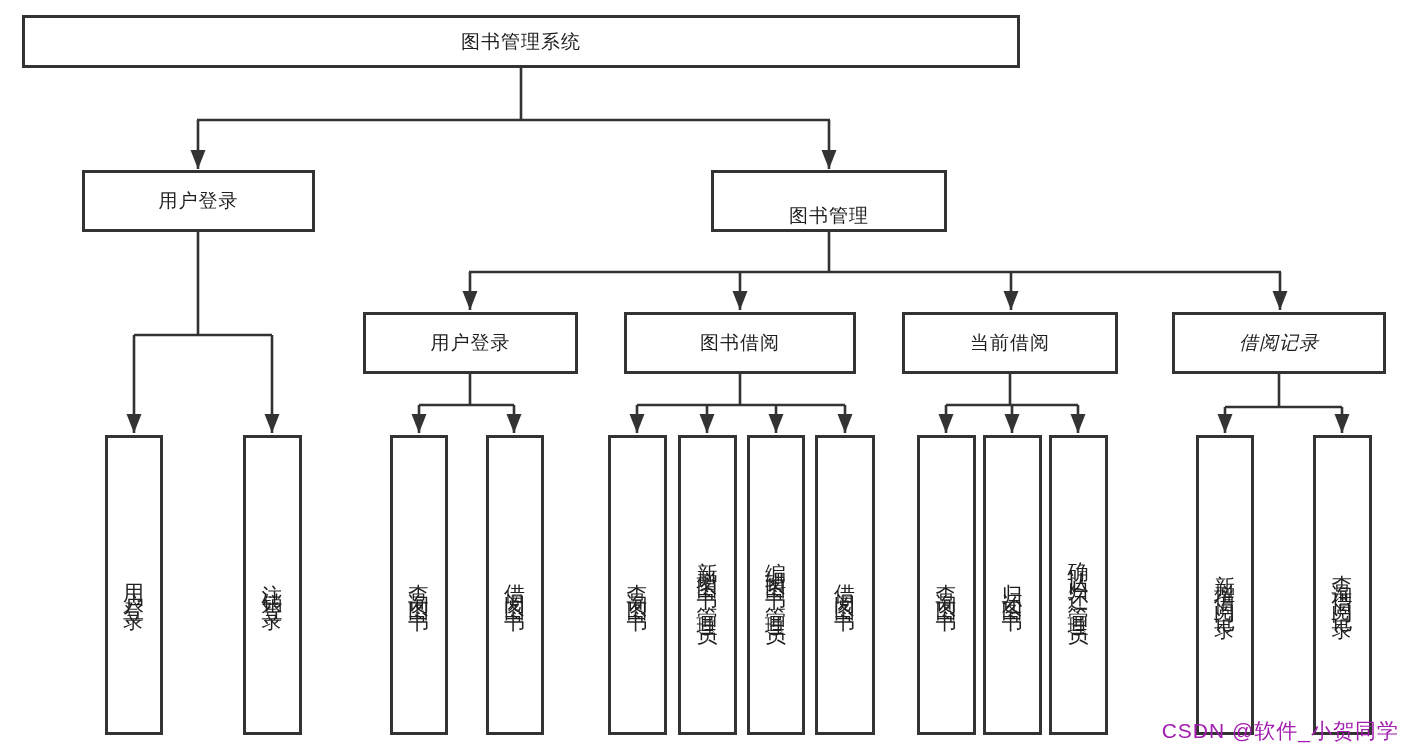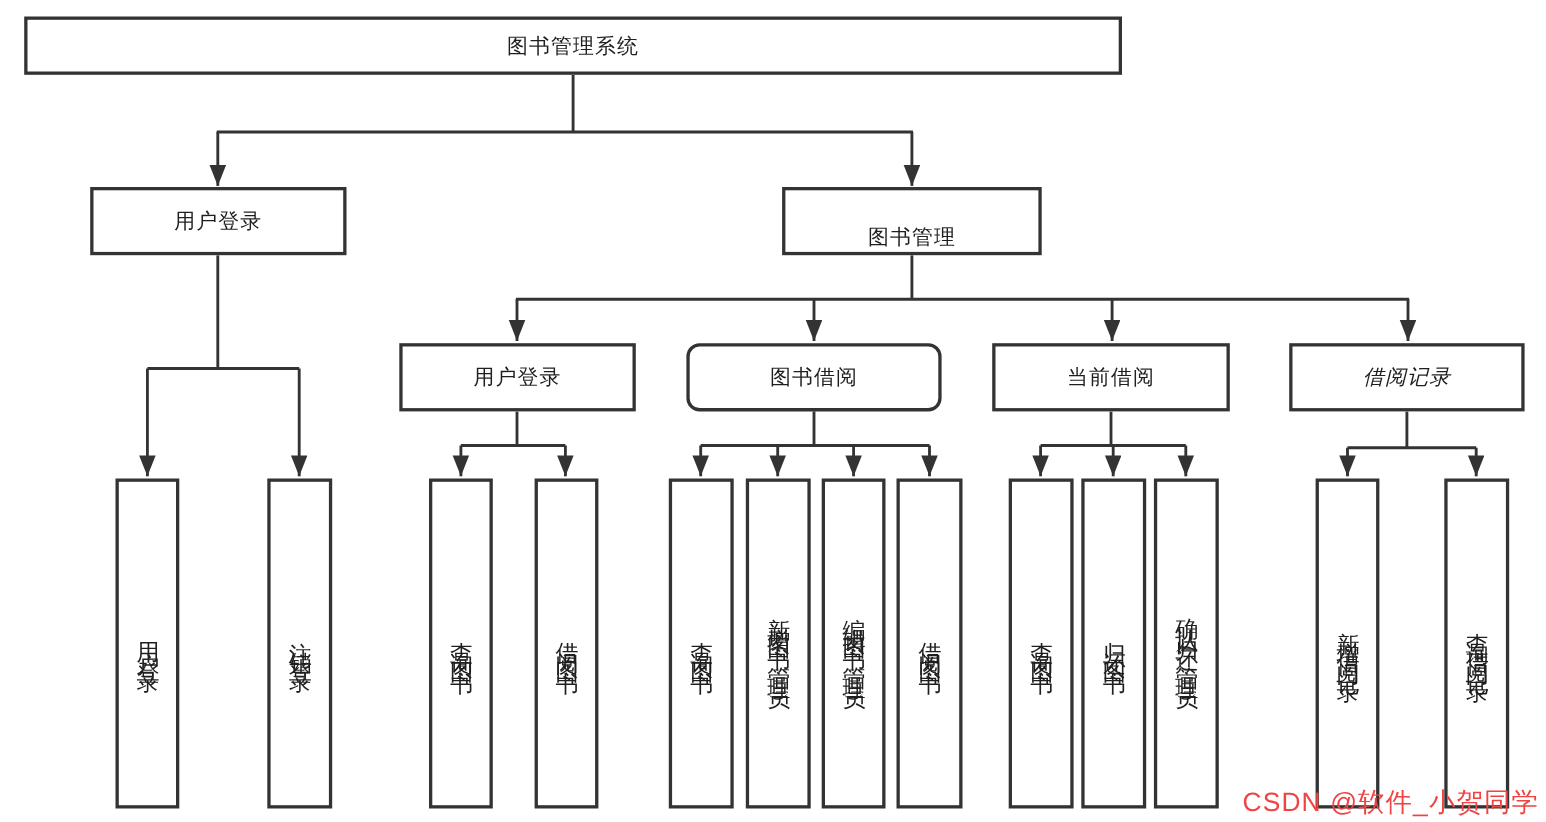--- a/index.html
+++ b/index.html
@@ -37,22 +37,22 @@
     text-orientation: mixed;
     font-size: 21px;
     letter-spacing: 9px;
     line-height: 1;
     white-space: normal;
   }
   .watermark {
     position: absolute;
     right: 6px;
     bottom: 2px;
-    font-size: 24px;
-    color: #ef4444;
+    font-size: 21px;
+    color: #a21caf;
     letter-spacing: 1px;
     white-space: nowrap;
   }
 </style>
 </head>
 <body>
 
 <div class="canvas">
 
   <svg class="connectors" viewBox="0 0 1405 747" xmlns="http://www.w3.org/2000/svg">
@@ -117,21 +117,21 @@
   <div class="node" style="left:82px; top:170px; width:233px; height:62px;">
     <span class="lbl">用户登录</span>
   </div>
   <div class="node" style="left:711px; top:170px; width:236px; height:62px;align-items:flex-end;">
     <span class="lbl">图书管理</span>
   </div>
 
   <div class="node" style="left:363px; top:312px; width:215px; height:62px;">
     <span class="lbl">用户登录</span>
   </div>
-  <div class="node" style="left:624px; top:312px; width:232px; height:62px;border-radius:12px;">
+  <div class="node" style="left:624px; top:312px; width:232px; height:62px;">
     <span class="lbl">图书借阅</span>
   </div>
   <div class="node" style="left:902px; top:312px; width:216px; height:62px;">
     <span class="lbl">当前借阅</span>
   </div>
   <div class="node" style="left:1172px; top:312px; width:214px; height:62px;font-style:italic;">
     <span class="lbl">借阅记录</span>
   </div>
 
   <div class="node leaf" style="left:105px; top:435px; width:58px; height:300px;">

